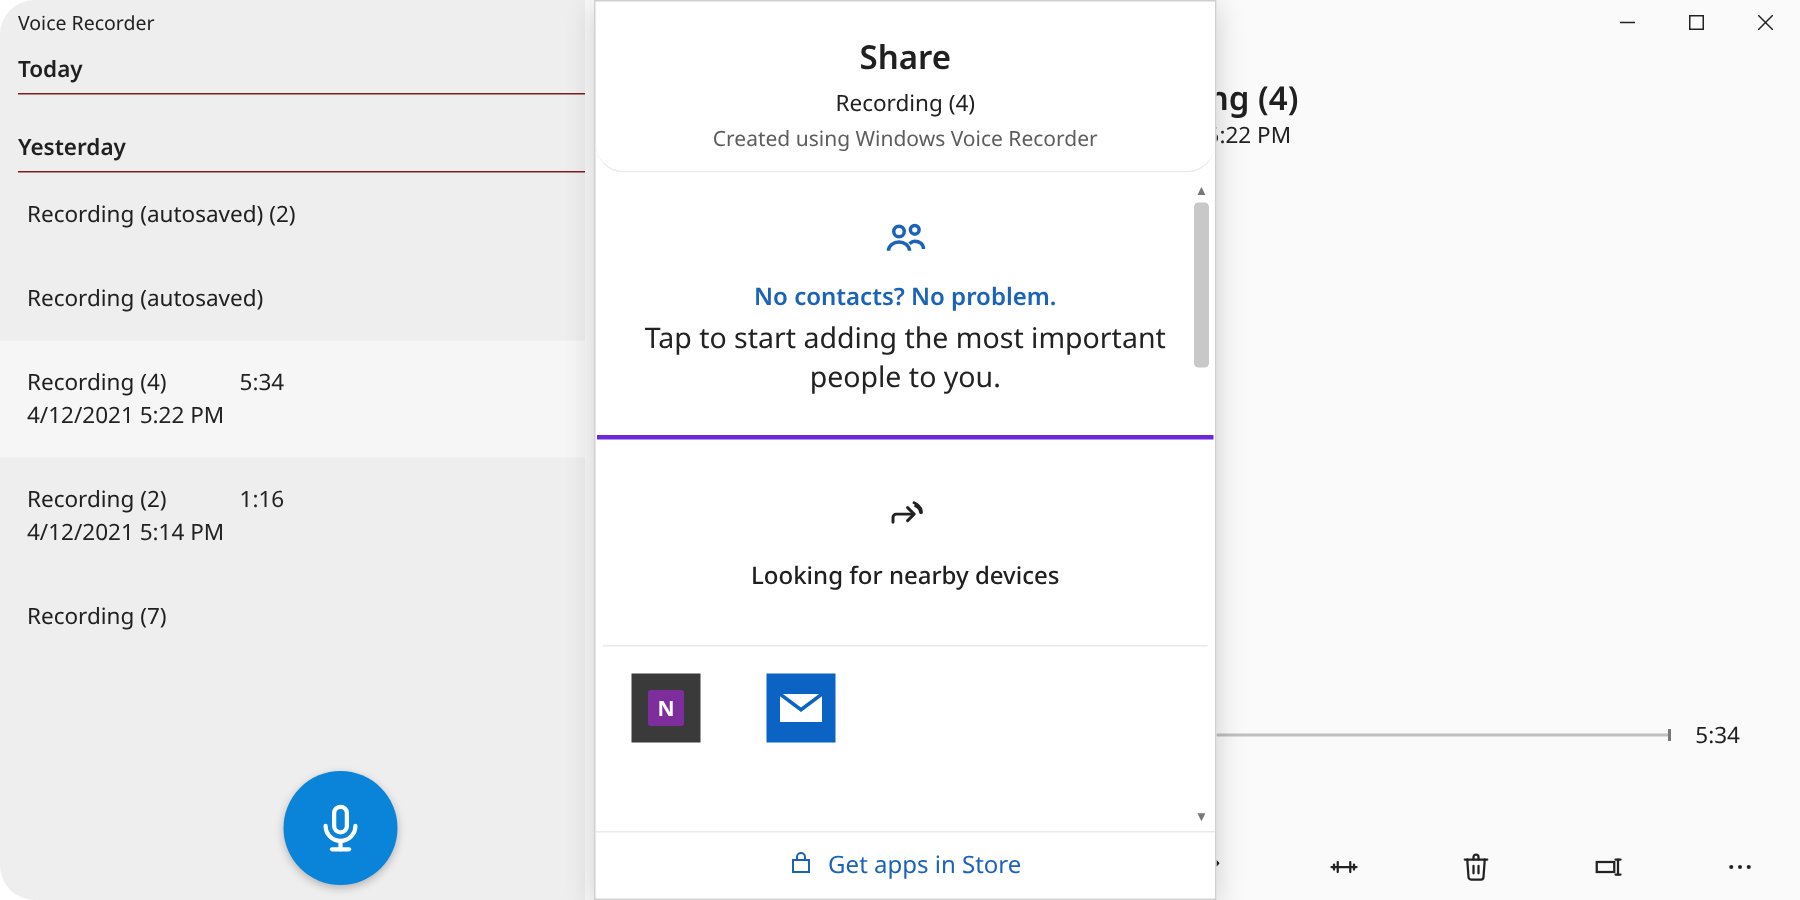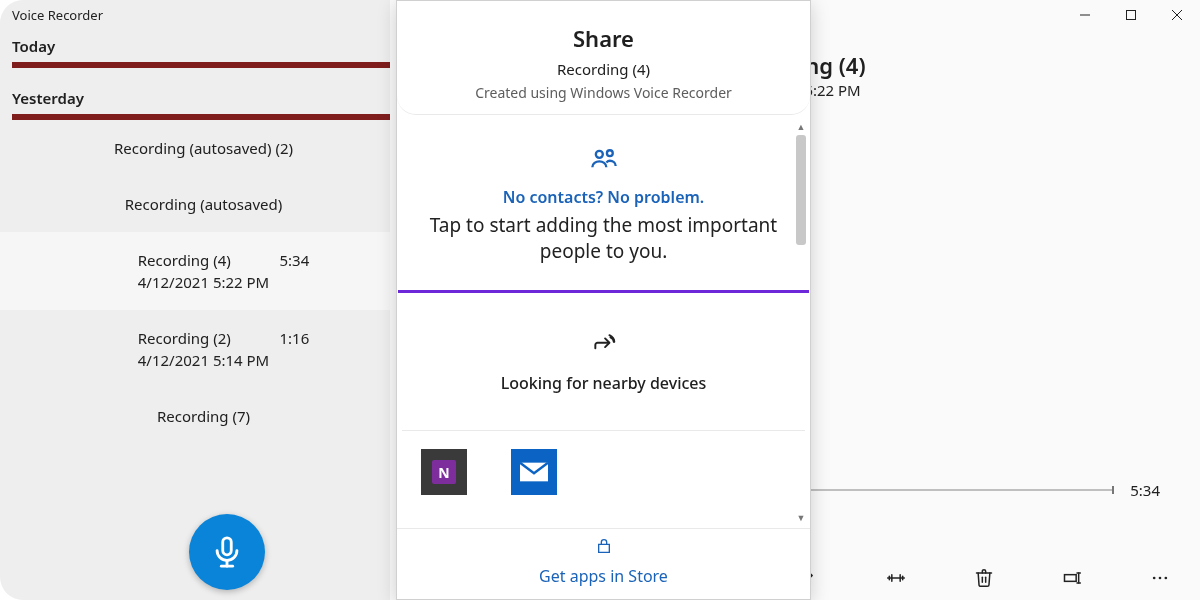--- a/index.html
+++ b/index.html
@@ -21,24 +21,24 @@
   html,body{margin:0;padding:0;width:1200px;height:600px;overflow:hidden;background:var(--bg-main);color:var(--text);}
   body{position:relative;}
 
   
   .window-controls{position:absolute;top:0;right:0;display:flex;z-index:1;}
   .window-controls .wc{width:46px;height:30px;display:flex;align-items:center;justify-content:center;color:#222;font-size:10px;}
 
   
   .sidebar{position:absolute;left:0;top:0;width:454px;height:600px;background:var(--bg-sidebar);border-right:1px solid #dcdcdc;border-radius:23px;}
   .app-title{padding:6px 12px 4px;font-size:13px;color:#222;}
-  .group-header{margin:0 12px;padding:8px 0 6px;font-weight:600;font-size:15px;border-bottom:6px solid #7f1d1d;}
+  .group-header{margin:0 12px;padding:8px 0 6px;font-weight:600;font-size:15px;border-bottom:1px solid #7f1d1d;}
   .list{position:absolute;top:66px;left:0;right:12px;bottom:0;overflow:hidden;}
   .group-header.sec{margin-top:14px;}
-  .rec{padding:18px 12px 18px 18px;display:flex;justify-content:center;align-items:flex-start;}
+  .rec{padding:18px 12px 18px 18px;display:flex;justify-content:flex-start;align-items:flex-start;}
   .rec .left .title{font-size:15px;}
   .rec .left .sub{font-size:15px;color:#222;margin-top:2px;}
   .rec .right{font-size:15px;color:#222;min-width:40px;text-align:right;}
   .rec.selected{background:#f6f6f6;}
   .sidebar .scroll-hint{position:absolute;top:126px;right:6px;width:4px;height:270px;background:#cfcfcf;border-radius:2px;}
   .record-btn{position:absolute;left:50%;transform:translateX(-50%);bottom:10px;width:76px;height:76px;border-radius:50%;background:var(--record-blue);display:flex;align-items:center;justify-content:center;color:#fff;box-shadow:0 2px 6px rgba(0,0,0,.25);}
   .record-btn svg{width:34px;height:34px;}
 
   
   .main{position:absolute;left:390px;top:0;right:0;bottom:0;background:#fafafa;}
@@ -73,21 +73,21 @@
   .contacts-sec svg{width:28px;height:28px;fill:none;stroke:var(--store-blue);stroke-width:2;}
   .nearby-sec{padding:40px 8px 36px;text-align:center;border-bottom:1px solid #e9e9e9;margin:0 5px;}
   .nearby-sec .label{font-size:16px;font-weight:500;margin-top:8px;}
   .nearby-sec svg{width:26px;height:26px;}
   .apps-row{display:flex;gap:44px;padding:18px 24px;}
   .app-tile{width:46px;height:46px;display:flex;align-items:center;justify-content:center;}
   .tile-onenote{background:var(--dark-tile);}
   .tile-onenote .nn{width:24px;height:24px;background:var(--purple);color:#fff;font-weight:700;font-size:14px;display:flex;align-items:center;justify-content:center;border-radius:2px;}
   .tile-mail{background:var(--mail-blue);}
   .tile-mail svg{width:28px;height:20px;fill:#fff;}
-  .share-foot{border-top:1px solid #e9e9e9;text-align:center;padding:10px 0 12px;color:var(--store-blue);font-size:16px;display:flex;align-items:center;justify-content:center;gap:10px;flex-direction:column;}
+  .share-foot{border-top:1px solid #e9e9e9;text-align:center;padding:10px 0 12px;color:var(--store-blue);font-size:16px;display:flex;align-items:center;justify-content:center;gap:10px;}
   .share-foot svg{width:16px;height:16px;fill:var(--store-blue);}
 </style>
 </head>
 <body>
 
 <div class="window-controls">
   <div class="wc">
     <svg viewBox="0 0 10 10" width="10" height="10">
         <line x1="0" y1="5" x2="10" y2="5" stroke="#222" stroke-width="1"></line>
       </svg>

